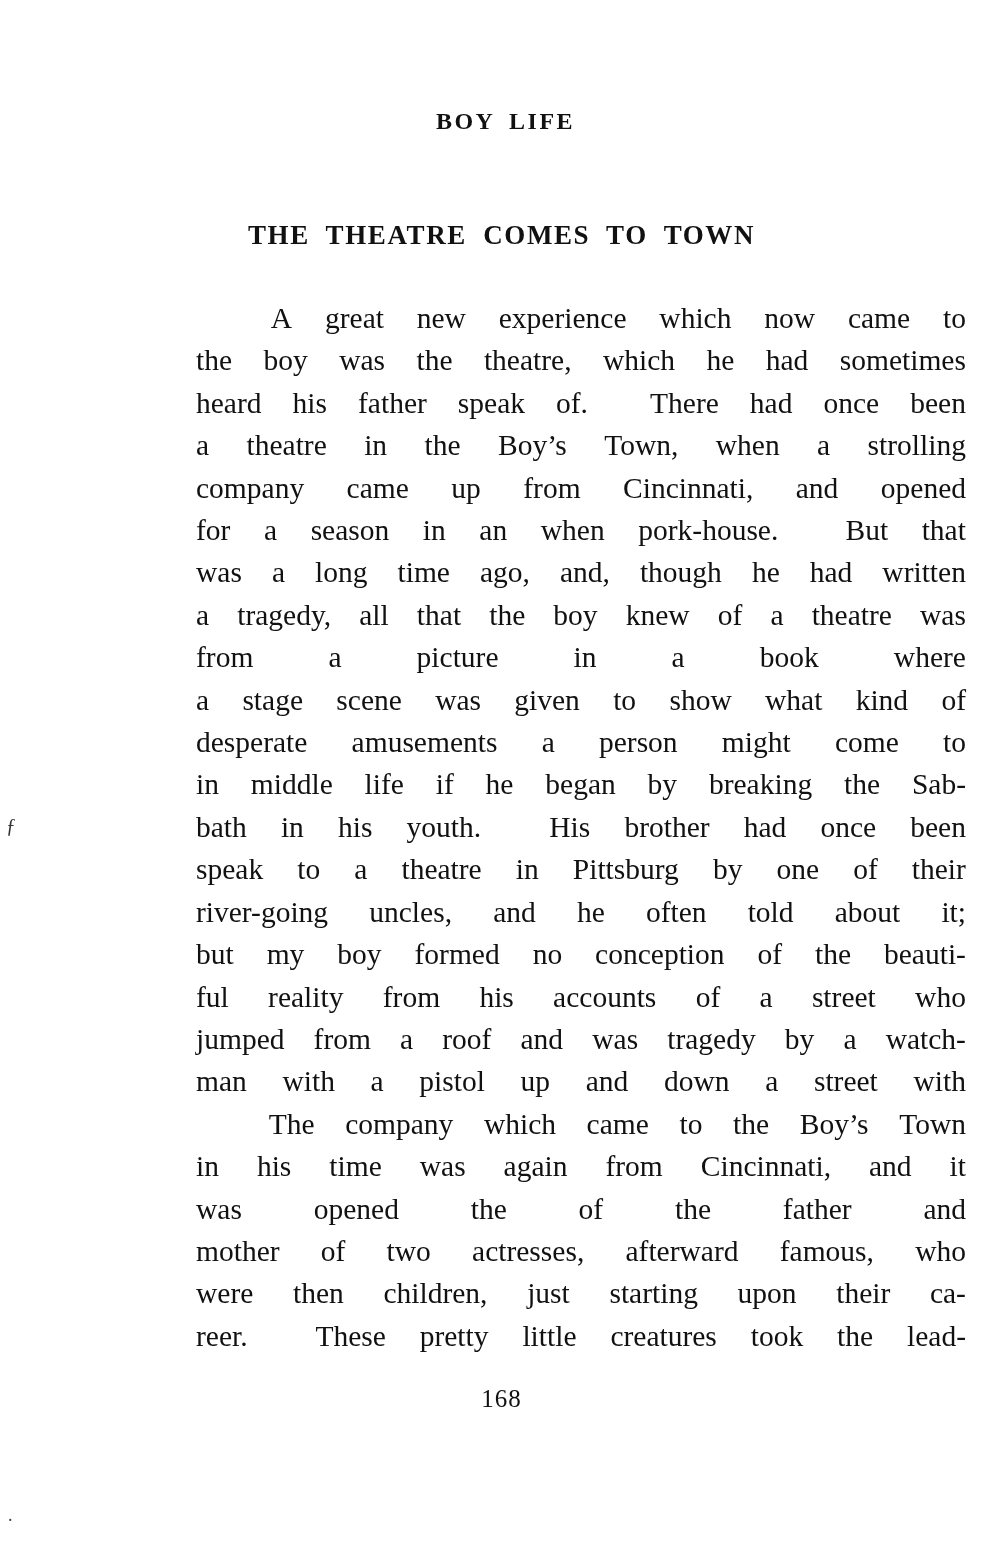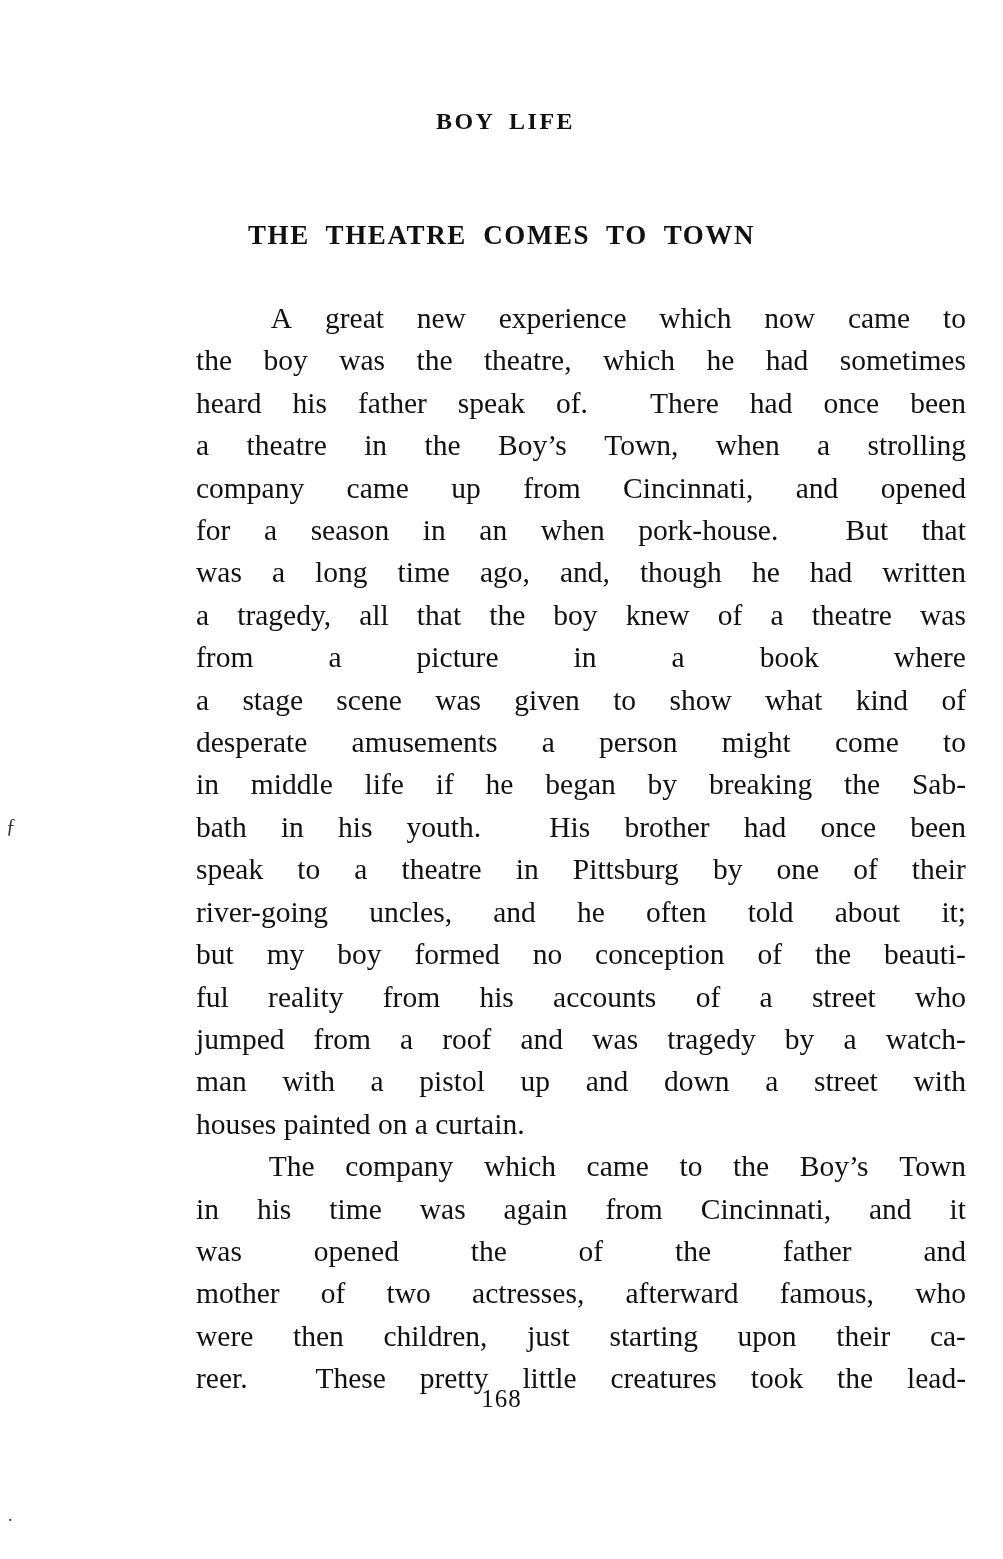--- a/index.html
+++ b/index.html
@@ -120,21 +120,20 @@
       <div class="line justify"><span class="w">a</span><span class="w">stage</span><span class="w">scene</span><span class="w">was</span><span class="w">given</span><span class="w">to</span><span class="w">show</span><span class="w">what</span><span class="w">kind</span><span class="w">of</span></div>
       <div class="line justify"><span class="w">desperate</span><span class="w">amusements</span><span class="w">a</span><span class="w">person</span><span class="w">might</span><span class="w">come</span><span class="w">to</span></div>
       <div class="line justify"><span class="w">in</span><span class="w">middle</span><span class="w">life</span><span class="w">if</span><span class="w">he</span><span class="w">began</span><span class="w">by</span><span class="w">breaking</span><span class="w">the</span><span class="w">Sab-</span></div>
       <div class="line justify"><span class="w">bath</span><span class="w">in</span><span class="w">his</span><span class="w">youth.</span><span class="w"></span><span class="w">His</span><span class="w">brother</span><span class="w">had</span><span class="w">once</span><span class="w">been</span></div>
       <div class="line justify"><span class="w">speak</span><span class="w">to</span><span class="w">a</span><span class="w">theatre</span><span class="w">in</span><span class="w">Pittsburg</span><span class="w">by</span><span class="w">one</span><span class="w">of</span><span class="w">their</span></div>
       <div class="line justify"><span class="w">river-going</span><span class="w">uncles,</span><span class="w">and</span><span class="w">he</span><span class="w">often</span><span class="w">told</span><span class="w">about</span><span class="w">it;</span></div>
       <div class="line justify"><span class="w">but</span><span class="w">my</span><span class="w">boy</span><span class="w">formed</span><span class="w">no</span><span class="w">conception</span><span class="w">of</span><span class="w">the</span><span class="w">beauti-</span></div>
       <div class="line justify"><span class="w">ful</span><span class="w">reality</span><span class="w">from</span><span class="w">his</span><span class="w">accounts</span><span class="w">of</span><span class="w">a</span><span class="w">street</span><span class="w">who</span></div>
       <div class="line justify"><span class="w">jumped</span><span class="w">from</span><span class="w">a</span><span class="w">roof</span><span class="w">and</span><span class="w">was</span><span class="w">tragedy</span><span class="w">by</span><span class="w">a</span><span class="w">watch-</span></div>
       <div class="line justify"><span class="w">man</span><span class="w">with</span><span class="w">a</span><span class="w">pistol</span><span class="w">up</span><span class="w">and</span><span class="w">down</span><span class="w">a</span><span class="w">street</span><span class="w">with</span></div>
-      <div class="line left"><span class="w">houses painted on a curtain.</span></div>
       <div class="line justify"><span class="indent"></span><span class="w">The</span><span class="w">company</span><span class="w">which</span><span class="w">came</span><span class="w">to</span><span class="w">the</span><span class="w">Boy’s</span><span class="w">Town</span></div>
       <div class="line justify"><span class="w">in</span><span class="w">his</span><span class="w">time</span><span class="w">was</span><span class="w">again</span><span class="w">from</span><span class="w">Cincinnati,</span><span class="w">and</span><span class="w">it</span></div>
       <div class="line justify"><span class="w">was</span><span class="w">opened</span><span class="w">the</span><span class="w">of</span><span class="w">the</span><span class="w">father</span><span class="w">and</span></div>
       <div class="line justify"><span class="w">mother</span><span class="w">of</span><span class="w">two</span><span class="w">actresses,</span><span class="w">afterward</span><span class="w">famous,</span><span class="w">who</span></div>
       <div class="line justify"><span class="w">were</span><span class="w">then</span><span class="w">children,</span><span class="w">just</span><span class="w">starting</span><span class="w">upon</span><span class="w">their</span><span class="w">ca-</span></div>
       <div class="line justify"><span class="w">reer.</span><span class="w"></span><span class="w">These</span><span class="w">pretty</span><span class="w">little</span><span class="w">creatures</span><span class="w">took</span><span class="w">the</span><span class="w">lead-</span></div>
     </div>
 
   <div class="folio">168</div>
 

